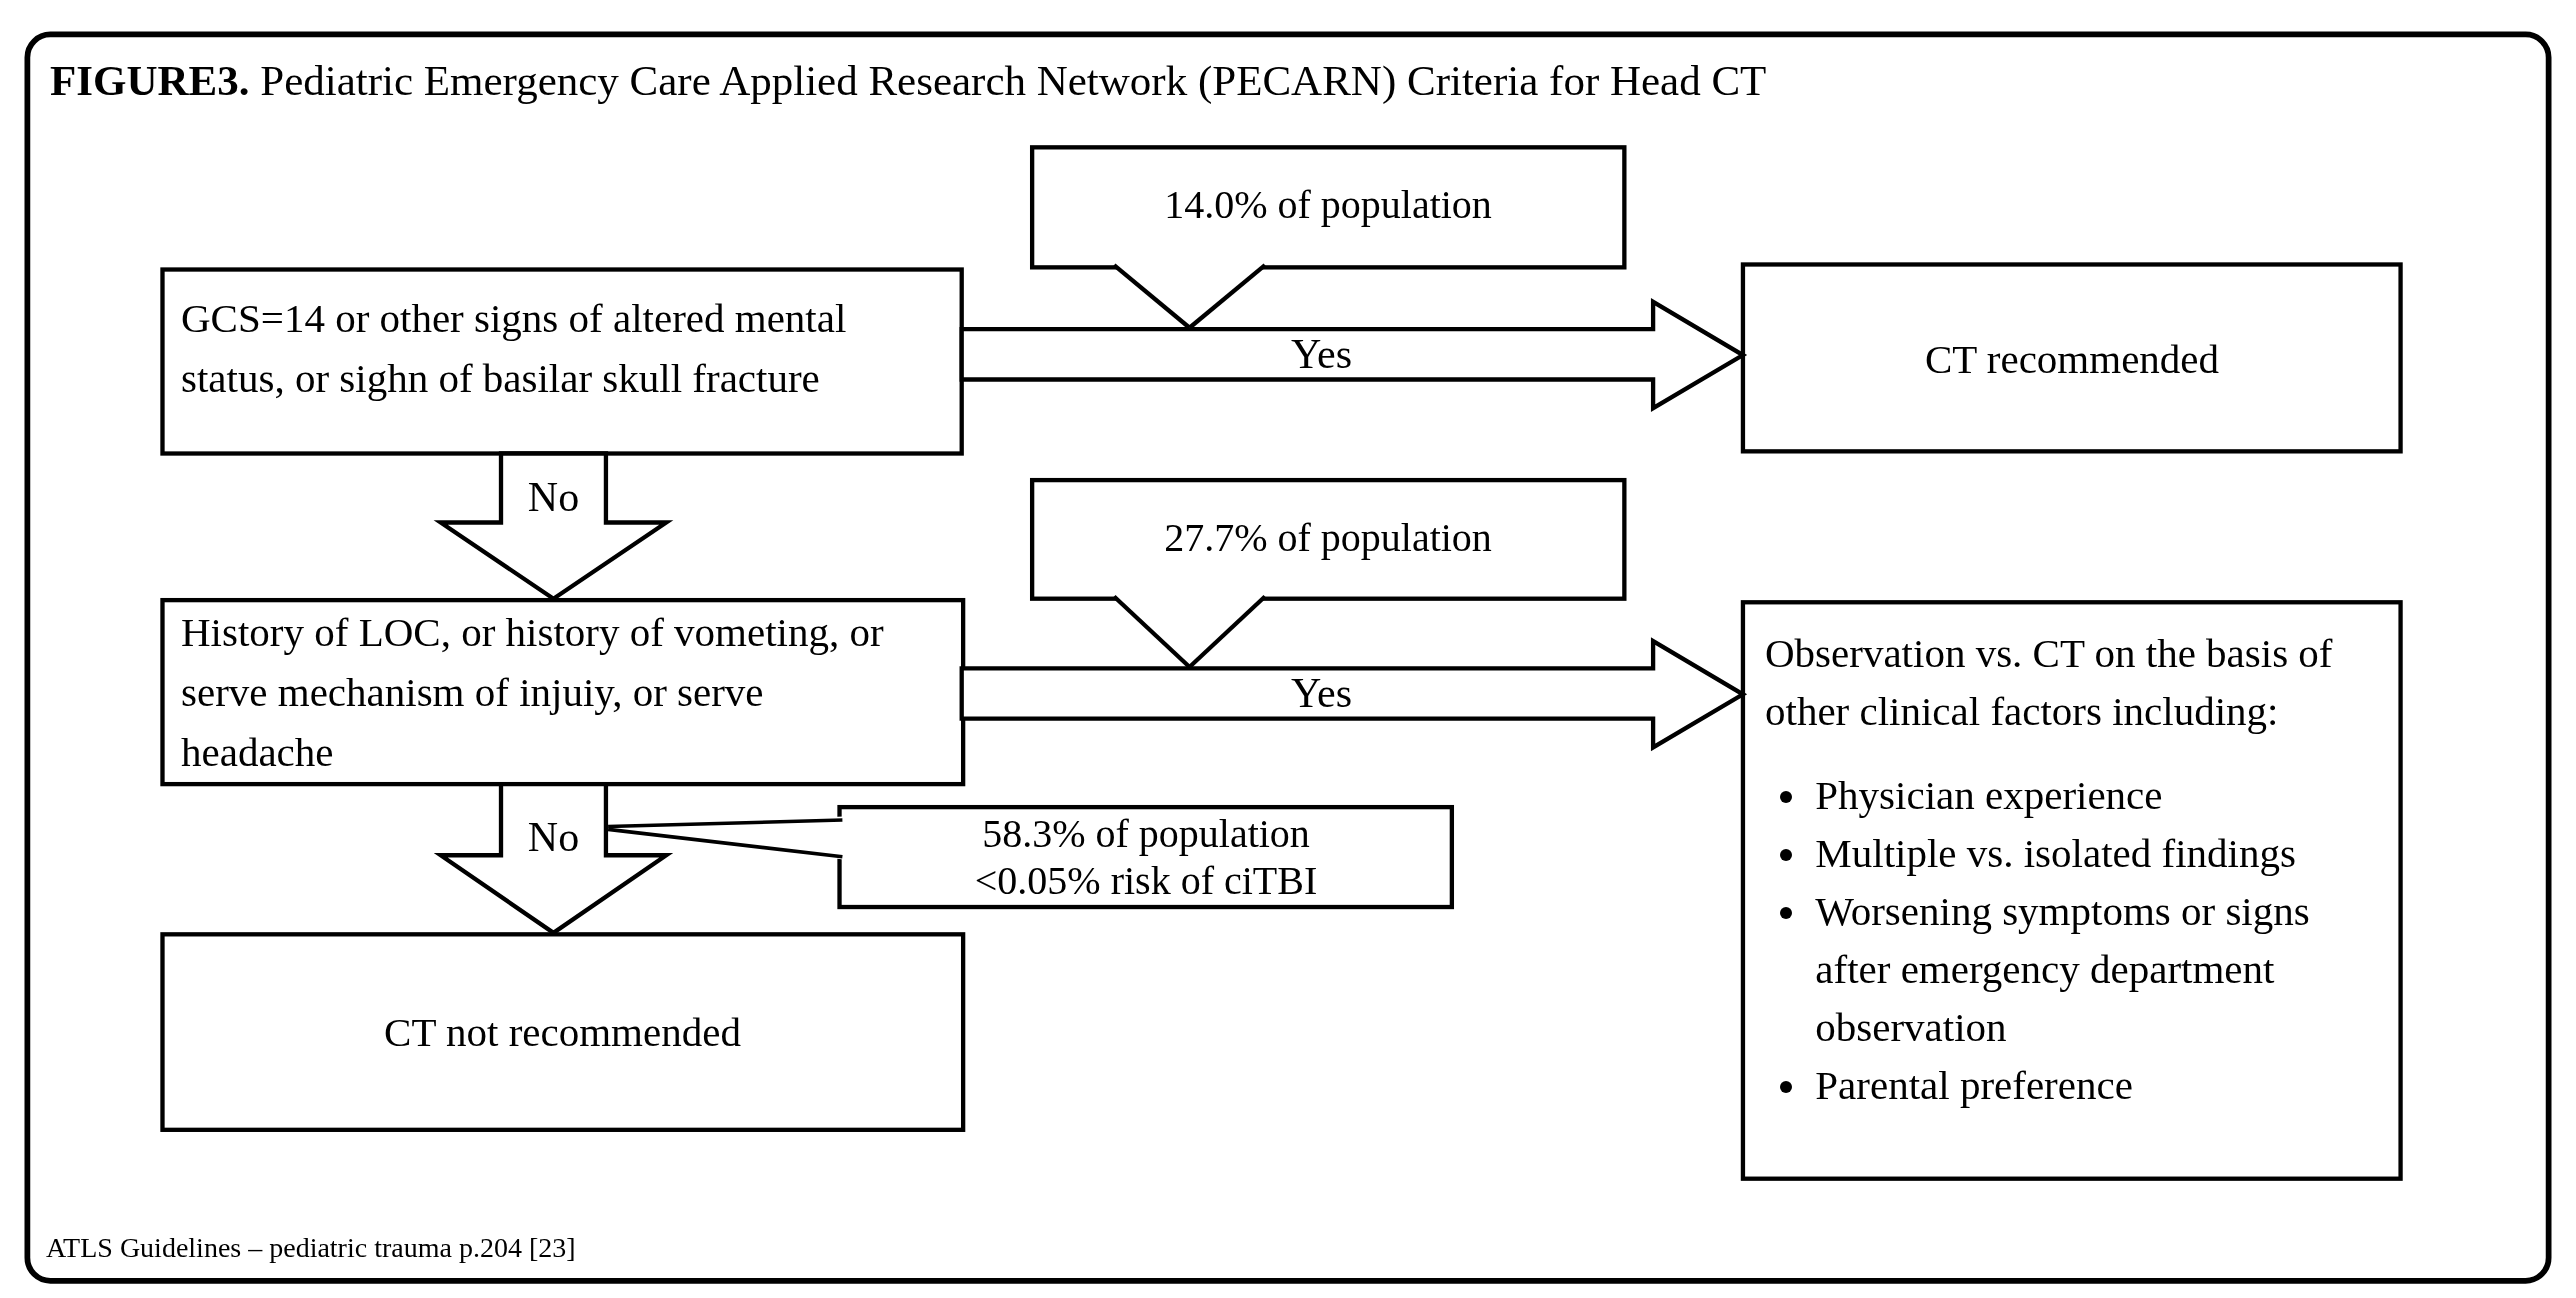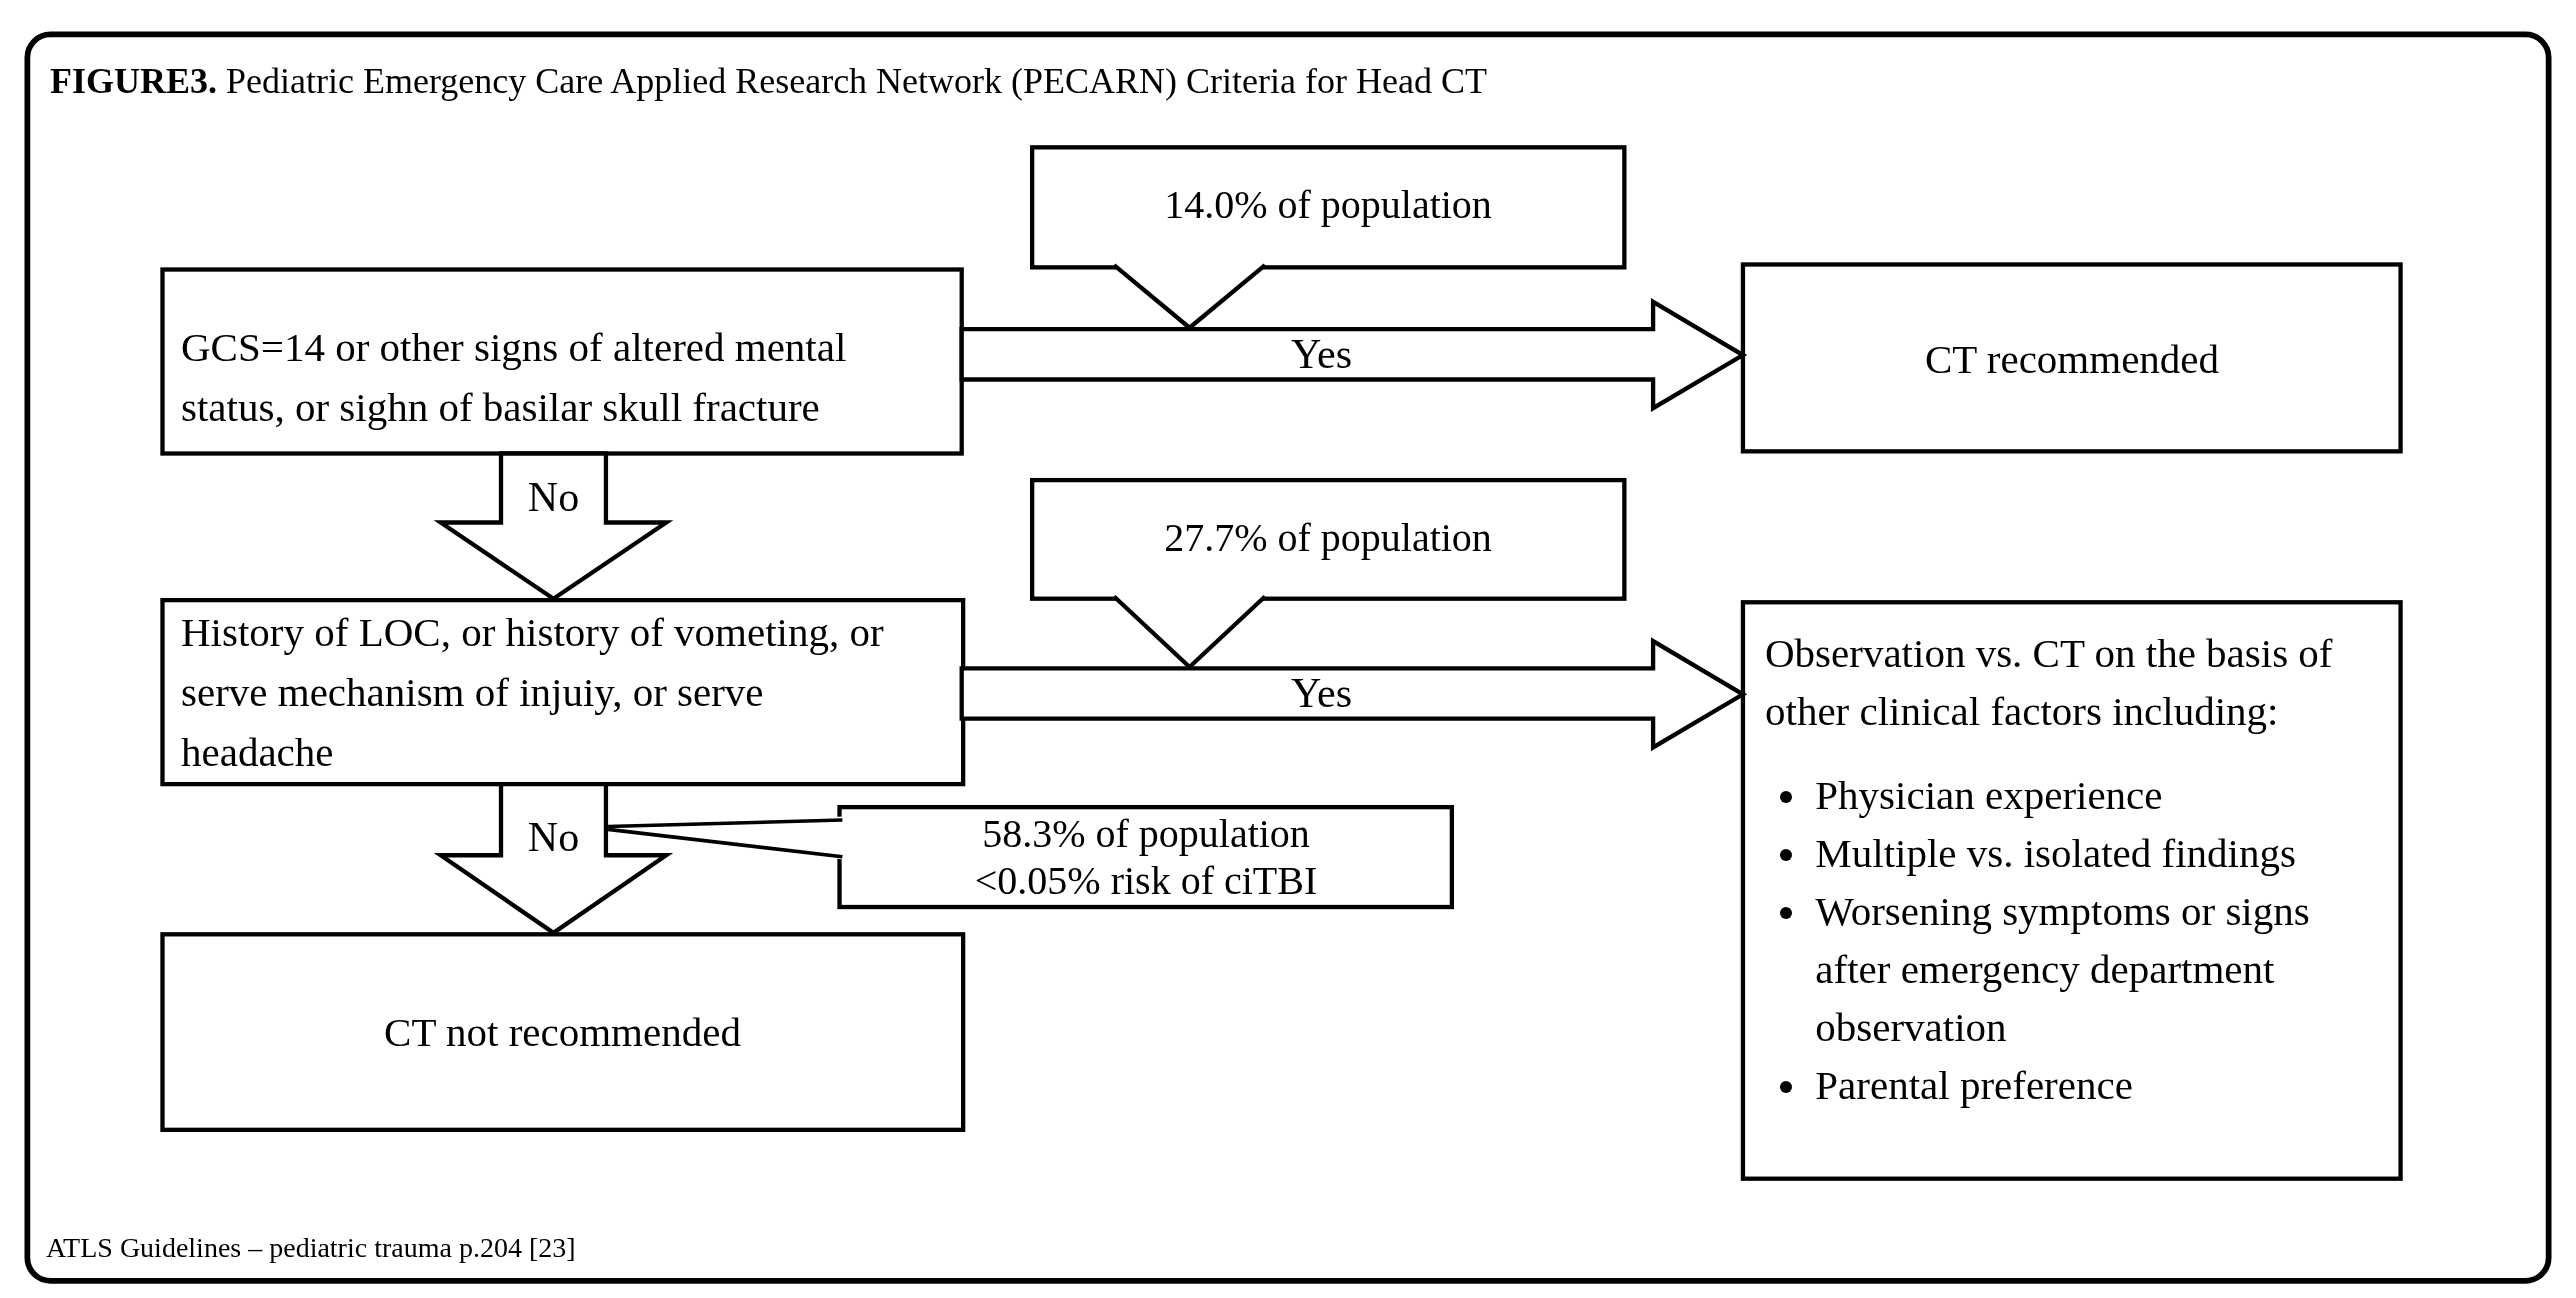--- a/index.html
+++ b/index.html
@@ -37,32 +37,32 @@
   }
   .flex-center {
     display: flex;
     align-items: center;
     justify-content: center;
     text-align: center;
   }
   .title {
     left: 50px;
     top: 55px;
-    font-size: 36px;
+    font-size: 43px;
     line-height: 52px;
     white-space: nowrap;
   }
   .title .bold { font-weight: bold; }
   .footer {
     left: 46px;
     top: 1218px;
     font-size: 28px;
     white-space: nowrap;
   }
-  .decision1-text { left: 181px; top: 285px; width: 733px; height: 184px; }
+  .decision1-text { left: 181px; top: 256px; width: 733px; height: 184px; }
   .decision2-text { left: 181px; top: 600px; width: 719px; height: 184px; }
   .ct-rec-text    { left: 1743px; top: 265px; width: 658px; height: 187px; }
   .ct-notrec-text { left: 162px; top: 934px; width: 801px; height: 196px; }
 
   .obs-text {
     left: 1765px;
     top: 624px;
     width: 617px;
     font-size: 41px;
     line-height: 58px;

